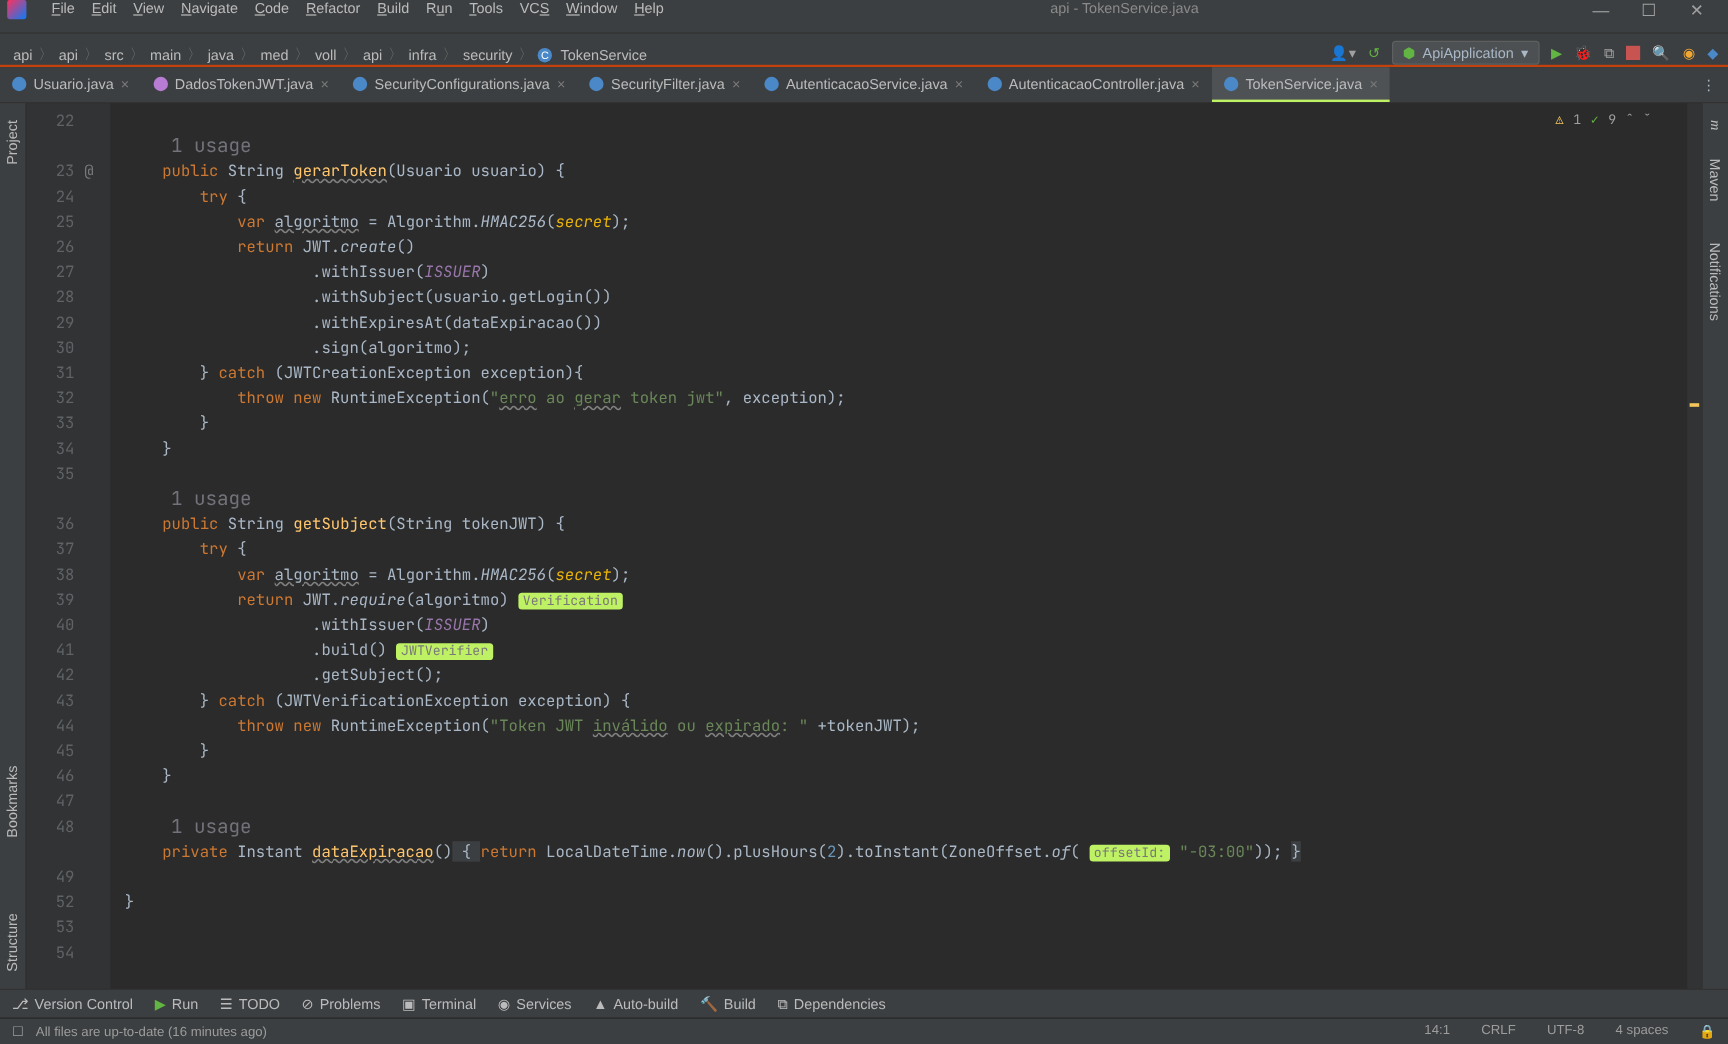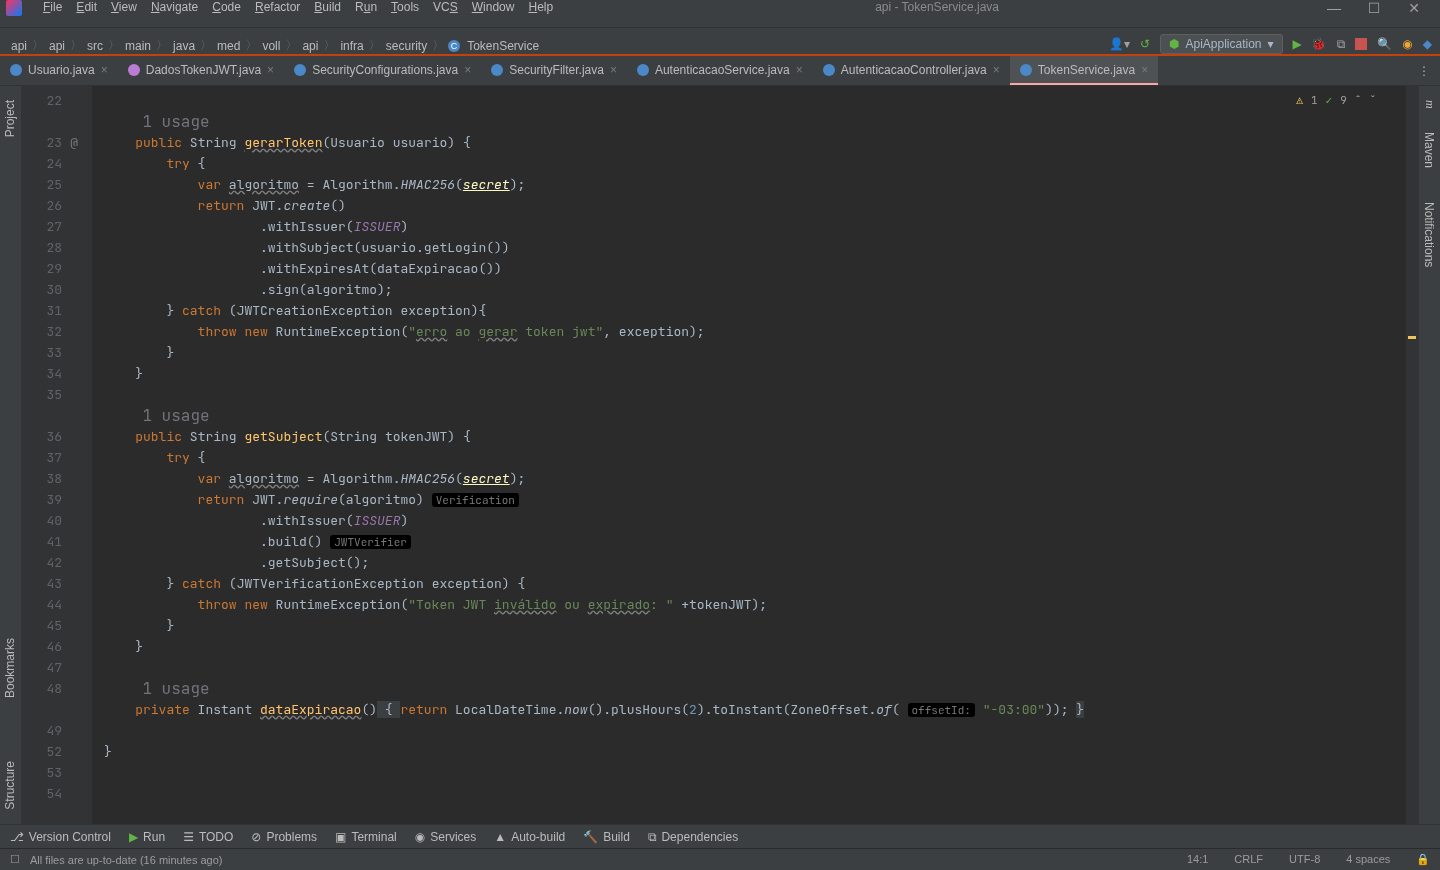--- a/index.html
+++ b/index.html
@@ -13,45 +13,45 @@
 .navbar { height: 28px; background: #3c3f41; display: flex; align-items: flex-end; padding: 0 8px; border-bottom: 2px solid #c2410c; }
 .breadcrumb { display: flex; align-items: center; gap: 2px; color: #bbbbbb; }
 .crumb { padding: 0 3px; cursor: pointer; }
 .chev { color: #6e6e6e; }
 .navbar-right { margin-left: auto; display: flex; align-items: center; gap: 10px; }
 .run-config { background: #4c5052; border: 1px solid #5e6060; border-radius: 3px; padding: 2px 8px; display: flex; align-items: center; gap: 6px; cursor: pointer; }
 .icon16 { width: 16px; height: 16px; display: inline-flex; align-items: center; justify-content: center; }
 .toolbtn { cursor: pointer; color: #a0a0a0; }
 .tabstrip { height: 30px; background: #3c3f41; display: flex; align-items: stretch; border-bottom: 1px solid #323232; }
 .tabstrip .tab { display: flex; align-items: center; gap: 6px; padding: 0 10px; color: #bbbbbb; cursor: pointer; border-bottom: 2px solid transparent; }
-.tabstrip .tab.active { background: #4e5254; border-bottom: 2px solid #fca5a5; }
+.tabstrip .tab.active { background: #4e5254; border-bottom: 2px solid #bef264; }
 .tabstrip .tabclose { color: #7a7a7a; font-size: 12px; }
 .tabicon { width: 12px; height: 12px; border-radius: 50%; background: #4a88c7; display: inline-block; flex-shrink: 0; }
 .tabstrip .spacer { flex: 1; }
 .tabstrip .more { padding: 0 10px; display: flex; align-items: center; }
 .mainarea { flex: 1; display: flex; min-height: 0; }
 .leftgutter { width: 22px; background: #3c3f41; border-right: 1px solid #323232; position: relative; }
 .leftgutter .verttab { writing-mode: vertical-rl; transform: rotate(180deg); position: absolute; left: 3px; color: #bbbbbb; cursor: pointer; padding: 6px 0; }
 .rightgutter { width: 22px; background: #3c3f41; border-left: 1px solid #323232; position: relative; }
 .rightgutter .verttab { writing-mode: vertical-rl; position: absolute; left: 3px; color: #bbbbbb; cursor: pointer; padding: 6px 0; }
 .editor { flex: 1; display: flex; background: #2b2b2b; position: relative; font-family: "JetBrains Mono", Consolas, monospace; font-size: 13px; line-height: 21px; }
 .gutter { width: 70px; background: #313335; text-align: right; color: #606366; padding-top: 4px; position: relative; }
 .gutter .ln { padding-right: 30px; height: 21px; }
 .gutter .atmark { position: absolute; right: 14px; color: #787878; }
 .codearea { flex: 1; padding: 4px 0 0 12px; position: relative; }
 .code-line { height: 21px; white-space: pre; }
 .usage { color: #72737a; font-size: 16px; font-style: normal; }
 .kw { color: #cc7832; }
 .str { color: #6a8759; }
-.param { color: #fef9c3; font-style: italic; text-decoration: underline; }
+.param { color: #eab308; font-style: italic; }
 .const { color: #9876aa; font-style: italic; }
 .method { color: #ffc66d; }
 .static { color: #a9b7c6; font-style: italic; }
 .num { color: #6897bb; }
-.hint { background: #000000; color: #787878; border-radius: 3px; padding: 0 4px; font-size: 11px; font-style: normal; }
+.hint { background: #bef264; color: #787878; border-radius: 3px; padding: 0 4px; font-size: 11px; font-style: normal; }
 .wavy { text-decoration: underline wavy #808080; }
 .inspections { position: absolute; top: 4px; right: 30px; display: flex; align-items: center; gap: 8px; color: #a0a0a0; font-size: 11px; }
 .errstripe { width: 12px; background: #313335; position: relative; }
 .errstripe .mark { position: absolute; width: 8px; height: 3px; left: 2px; }
 .toolwindow { height: 24px; background: #3c3f41; display: flex; align-items: center; padding: 0 10px; border-top: 1px solid #323232; gap: 18px; }
 .twbtn { display: flex; align-items: center; gap: 5px; color: #bbbbbb; cursor: pointer; }
 .statusbar { height: 22px; background: #3c3f41; display: flex; align-items: center; padding: 0 10px; border-top: 1px solid #2a2a2a; color: #9c9c9c; font-size: 11px; }
 .statusbar .sbright { margin-left: auto; display: flex; gap: 26px; }
 svg { display: block; }
 </style>

